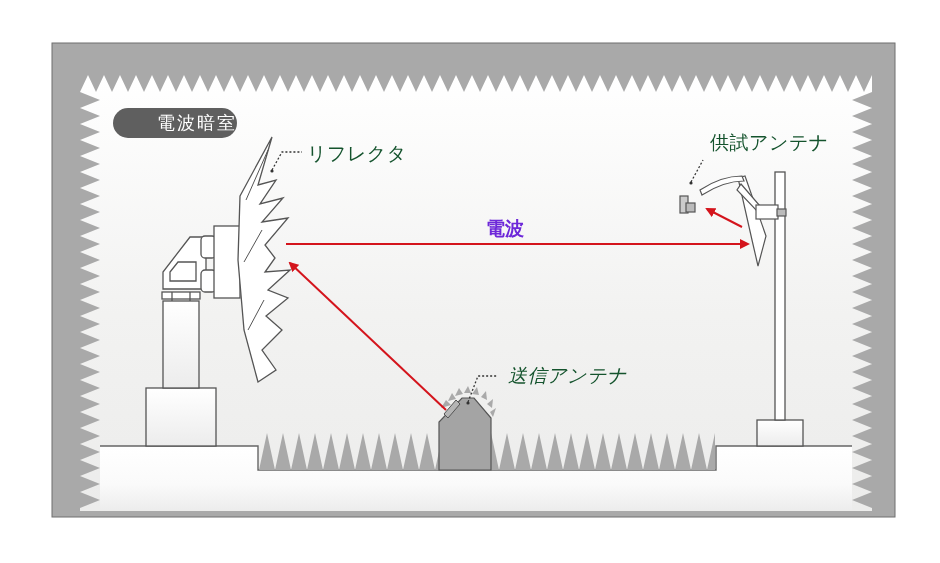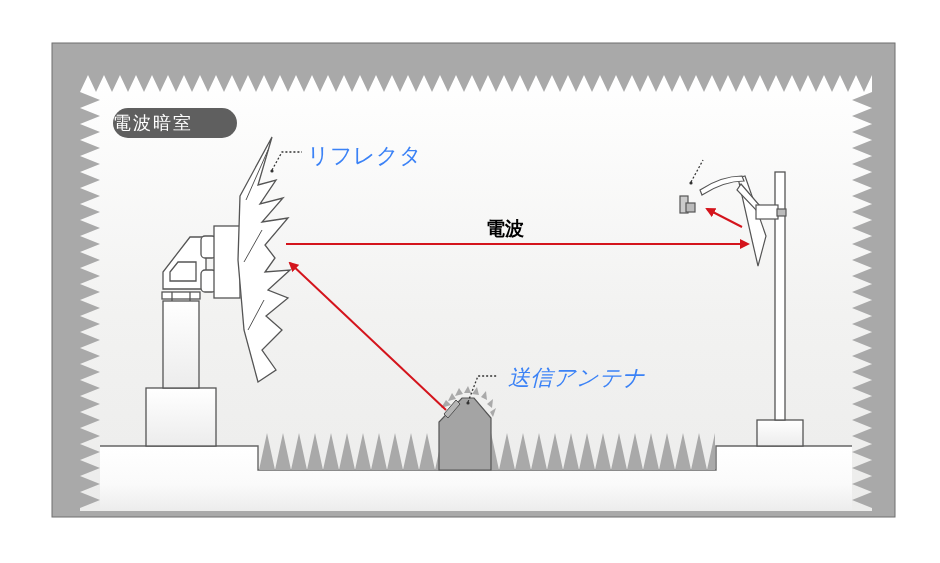--- a/index.html
+++ b/index.html
@@ -1,22 +1,22 @@
 <!DOCTYPE html>
 <html><head>
 <meta charset="utf-8">
 <style>
   html, body { margin: 0; padding: 0; background: #ffffff; }
   body { width: 940px; height: 563px; position: relative; overflow: hidden;
          font-family: "DejaVu Sans", "Liberation Sans", sans-serif; }
   #stage { position: absolute; left: 0; top: 0; width: 940px; height: 563px; }
-  .lbl { position: absolute; font-size: 22px; color: #3b82f6; white-space: nowrap; letter-spacing: 0.5px; text-align: center; }
+  .lbl { position: absolute; font-size: 19px; color: #14532d; white-space: nowrap; letter-spacing: 0.5px; text-align: center; }
   .pill { position: absolute; left: 113px; top: 108px; width: 124px; height: 30px; border-radius: 15px;
-          background: #5f5f5f; color: #fff; font-size: 18px; line-height: 30px; text-align: left; letter-spacing: 2px; }
-  .wave-label { position: absolute; left: 486px; top: 216px; color: #000000; font-size: 19px; font-weight: bold; }
+          background: #5f5f5f; color: #fff; font-size: 18px; line-height: 30px; text-align: right; letter-spacing: 2px; }
+  .wave-label { position: absolute; left: 486px; top: 216px; color: #6d28d9; font-size: 19px; font-weight: bold; }
 </style>
 </head>
 <body>
 
 <div id="stage">
 <svg width="940" height="563" viewBox="0 0 940 563" xmlns="http://www.w3.org/2000/svg">
   <defs>
     <linearGradient id="roomGrad" x1="0" y1="0" x2="0" y2="1">
       <stop offset="0" stop-color="#ffffff"></stop>
       <stop offset="0.55" stop-color="#f2f2f1"></stop>
@@ -150,14 +150,15 @@
   <g fill="#333">
     <circle cx="272" cy="171" r="1.6"></circle>
     <circle cx="691" cy="183" r="1.6"></circle>
     <circle cx="468" cy="403" r="1.6"></circle>
   </g>
 </svg>
 
   <div class="pill">電波暗室</div>
   <div class="lbl" style="left:307px; top:141px;">リフレクタ</div>
   <div class="wave-label">電波</div>
+  <div class="lbl" style="left:710px; top:130px;">供試アンテナ</div>
   <div class="lbl" style="left:508px; top:363px;font-style:italic;">送信アンテナ</div>
 </div>
 
 </body></html>

